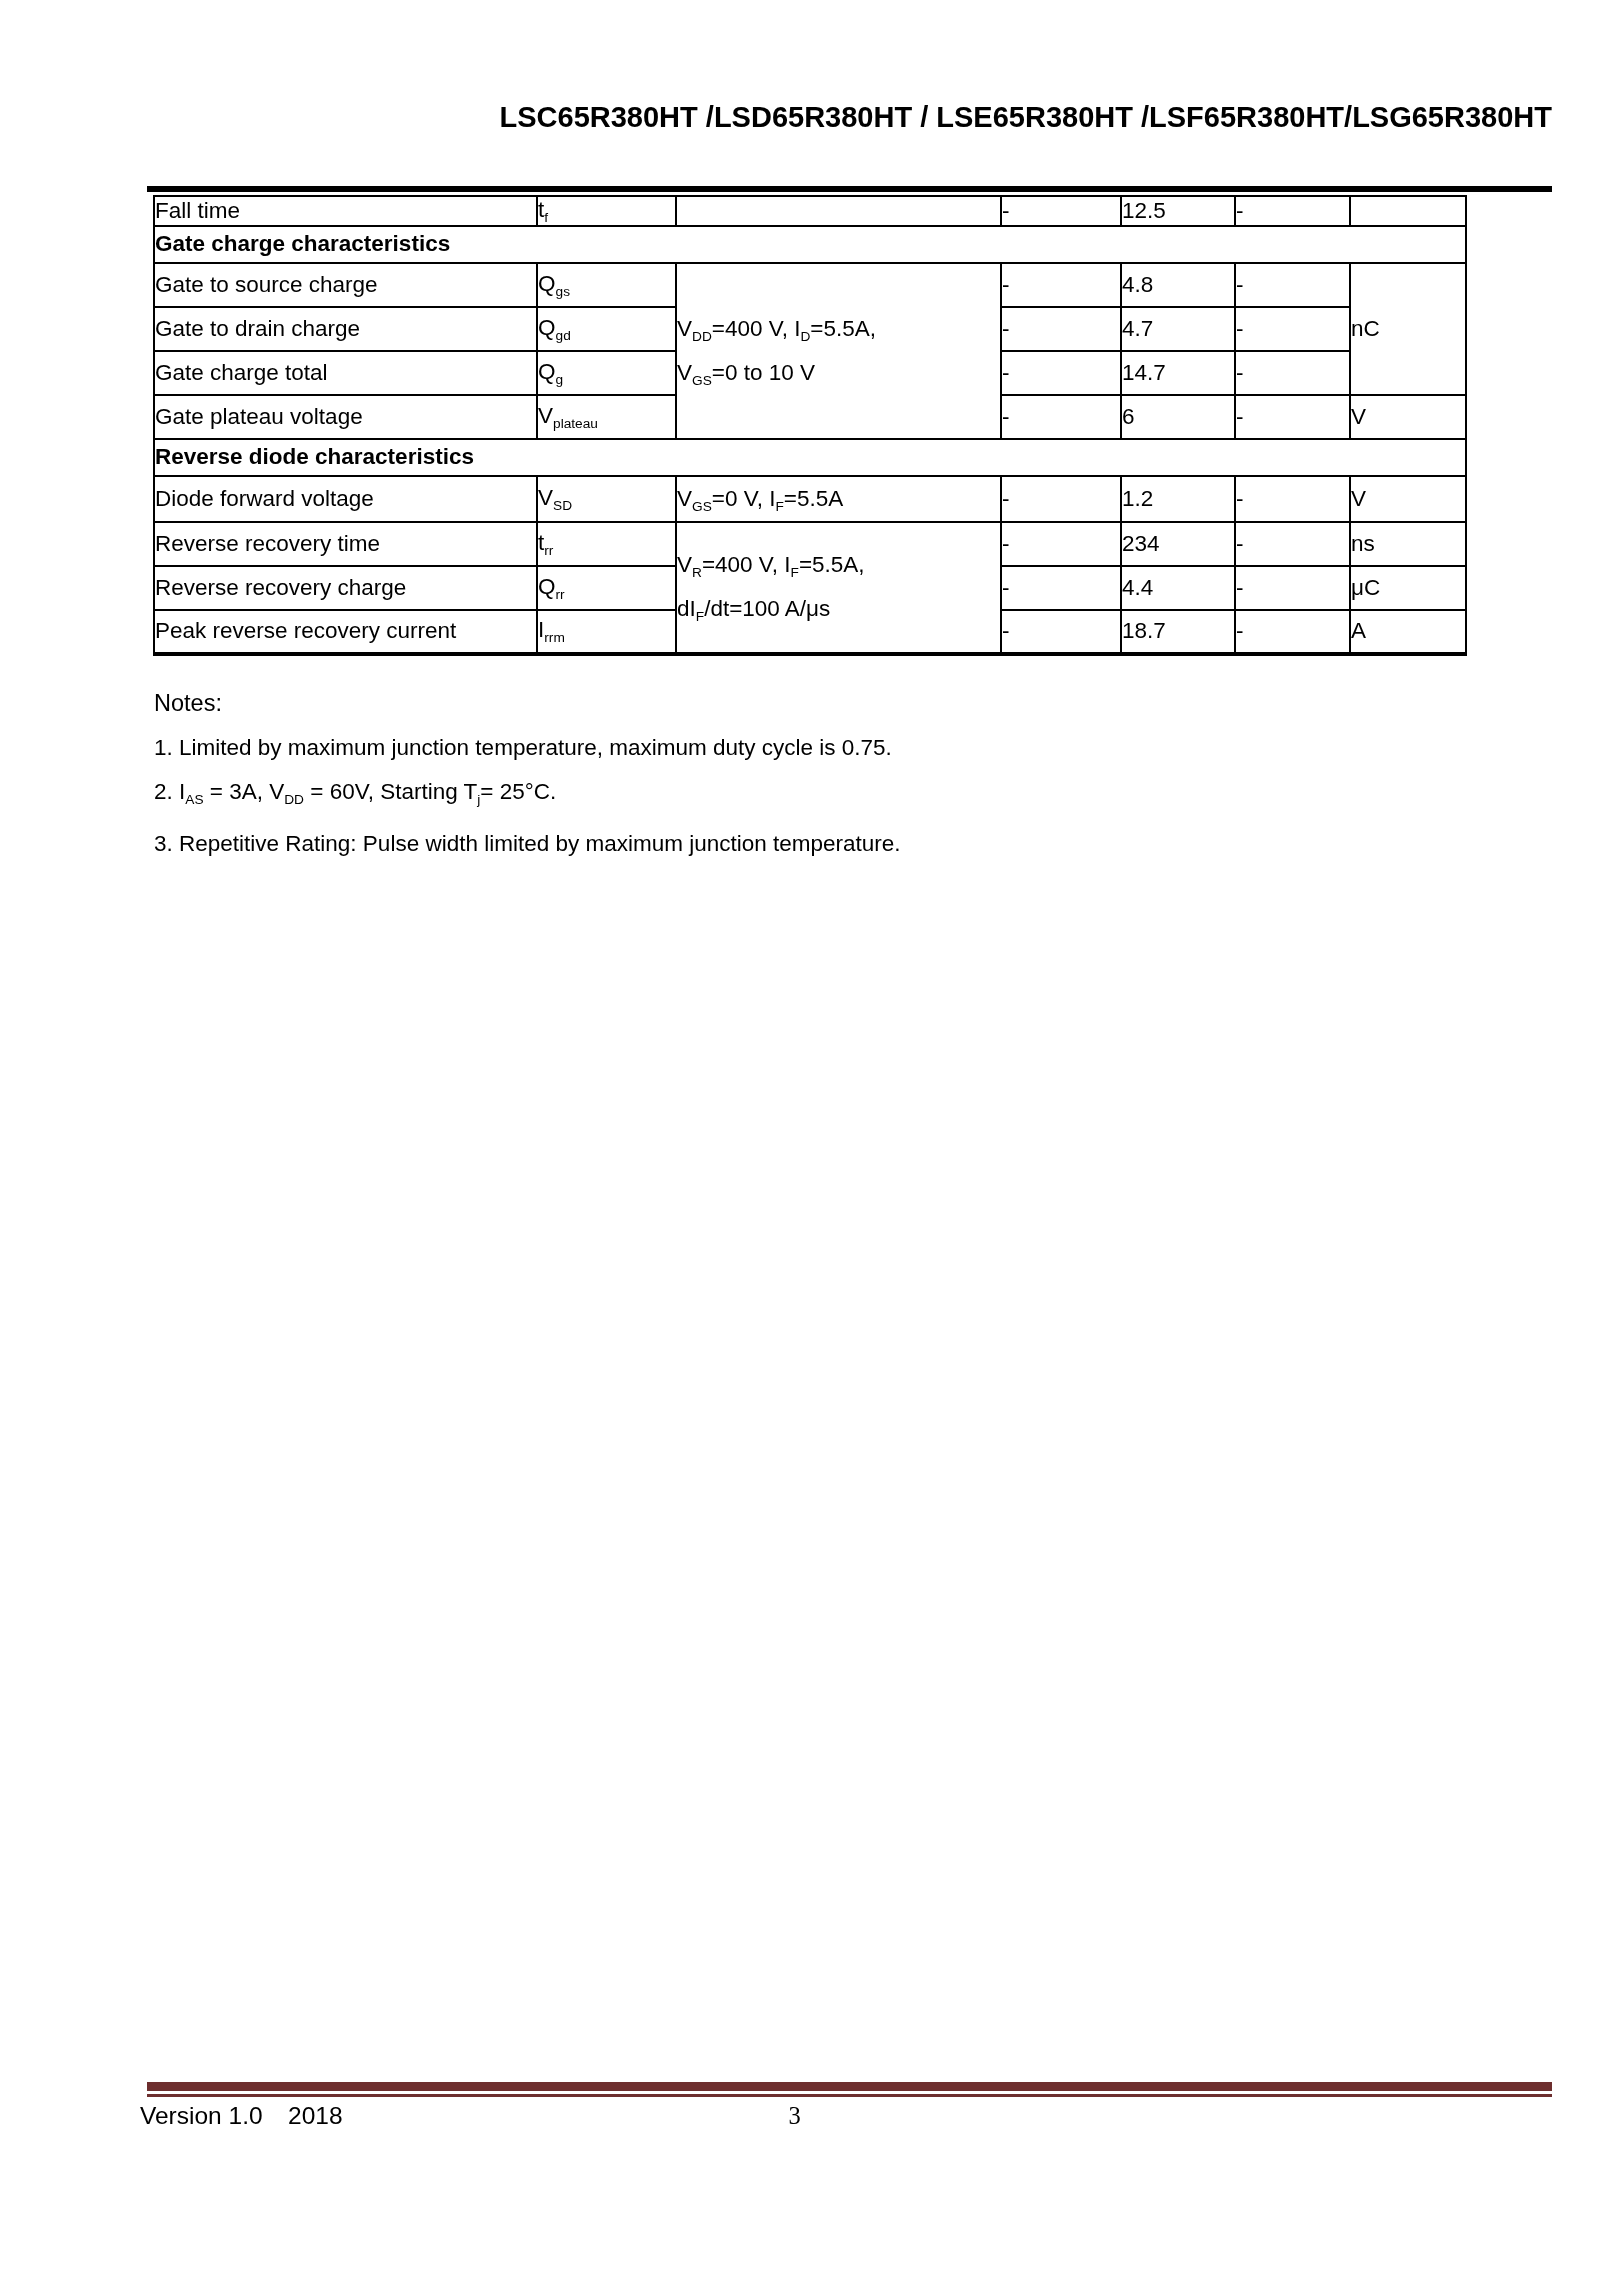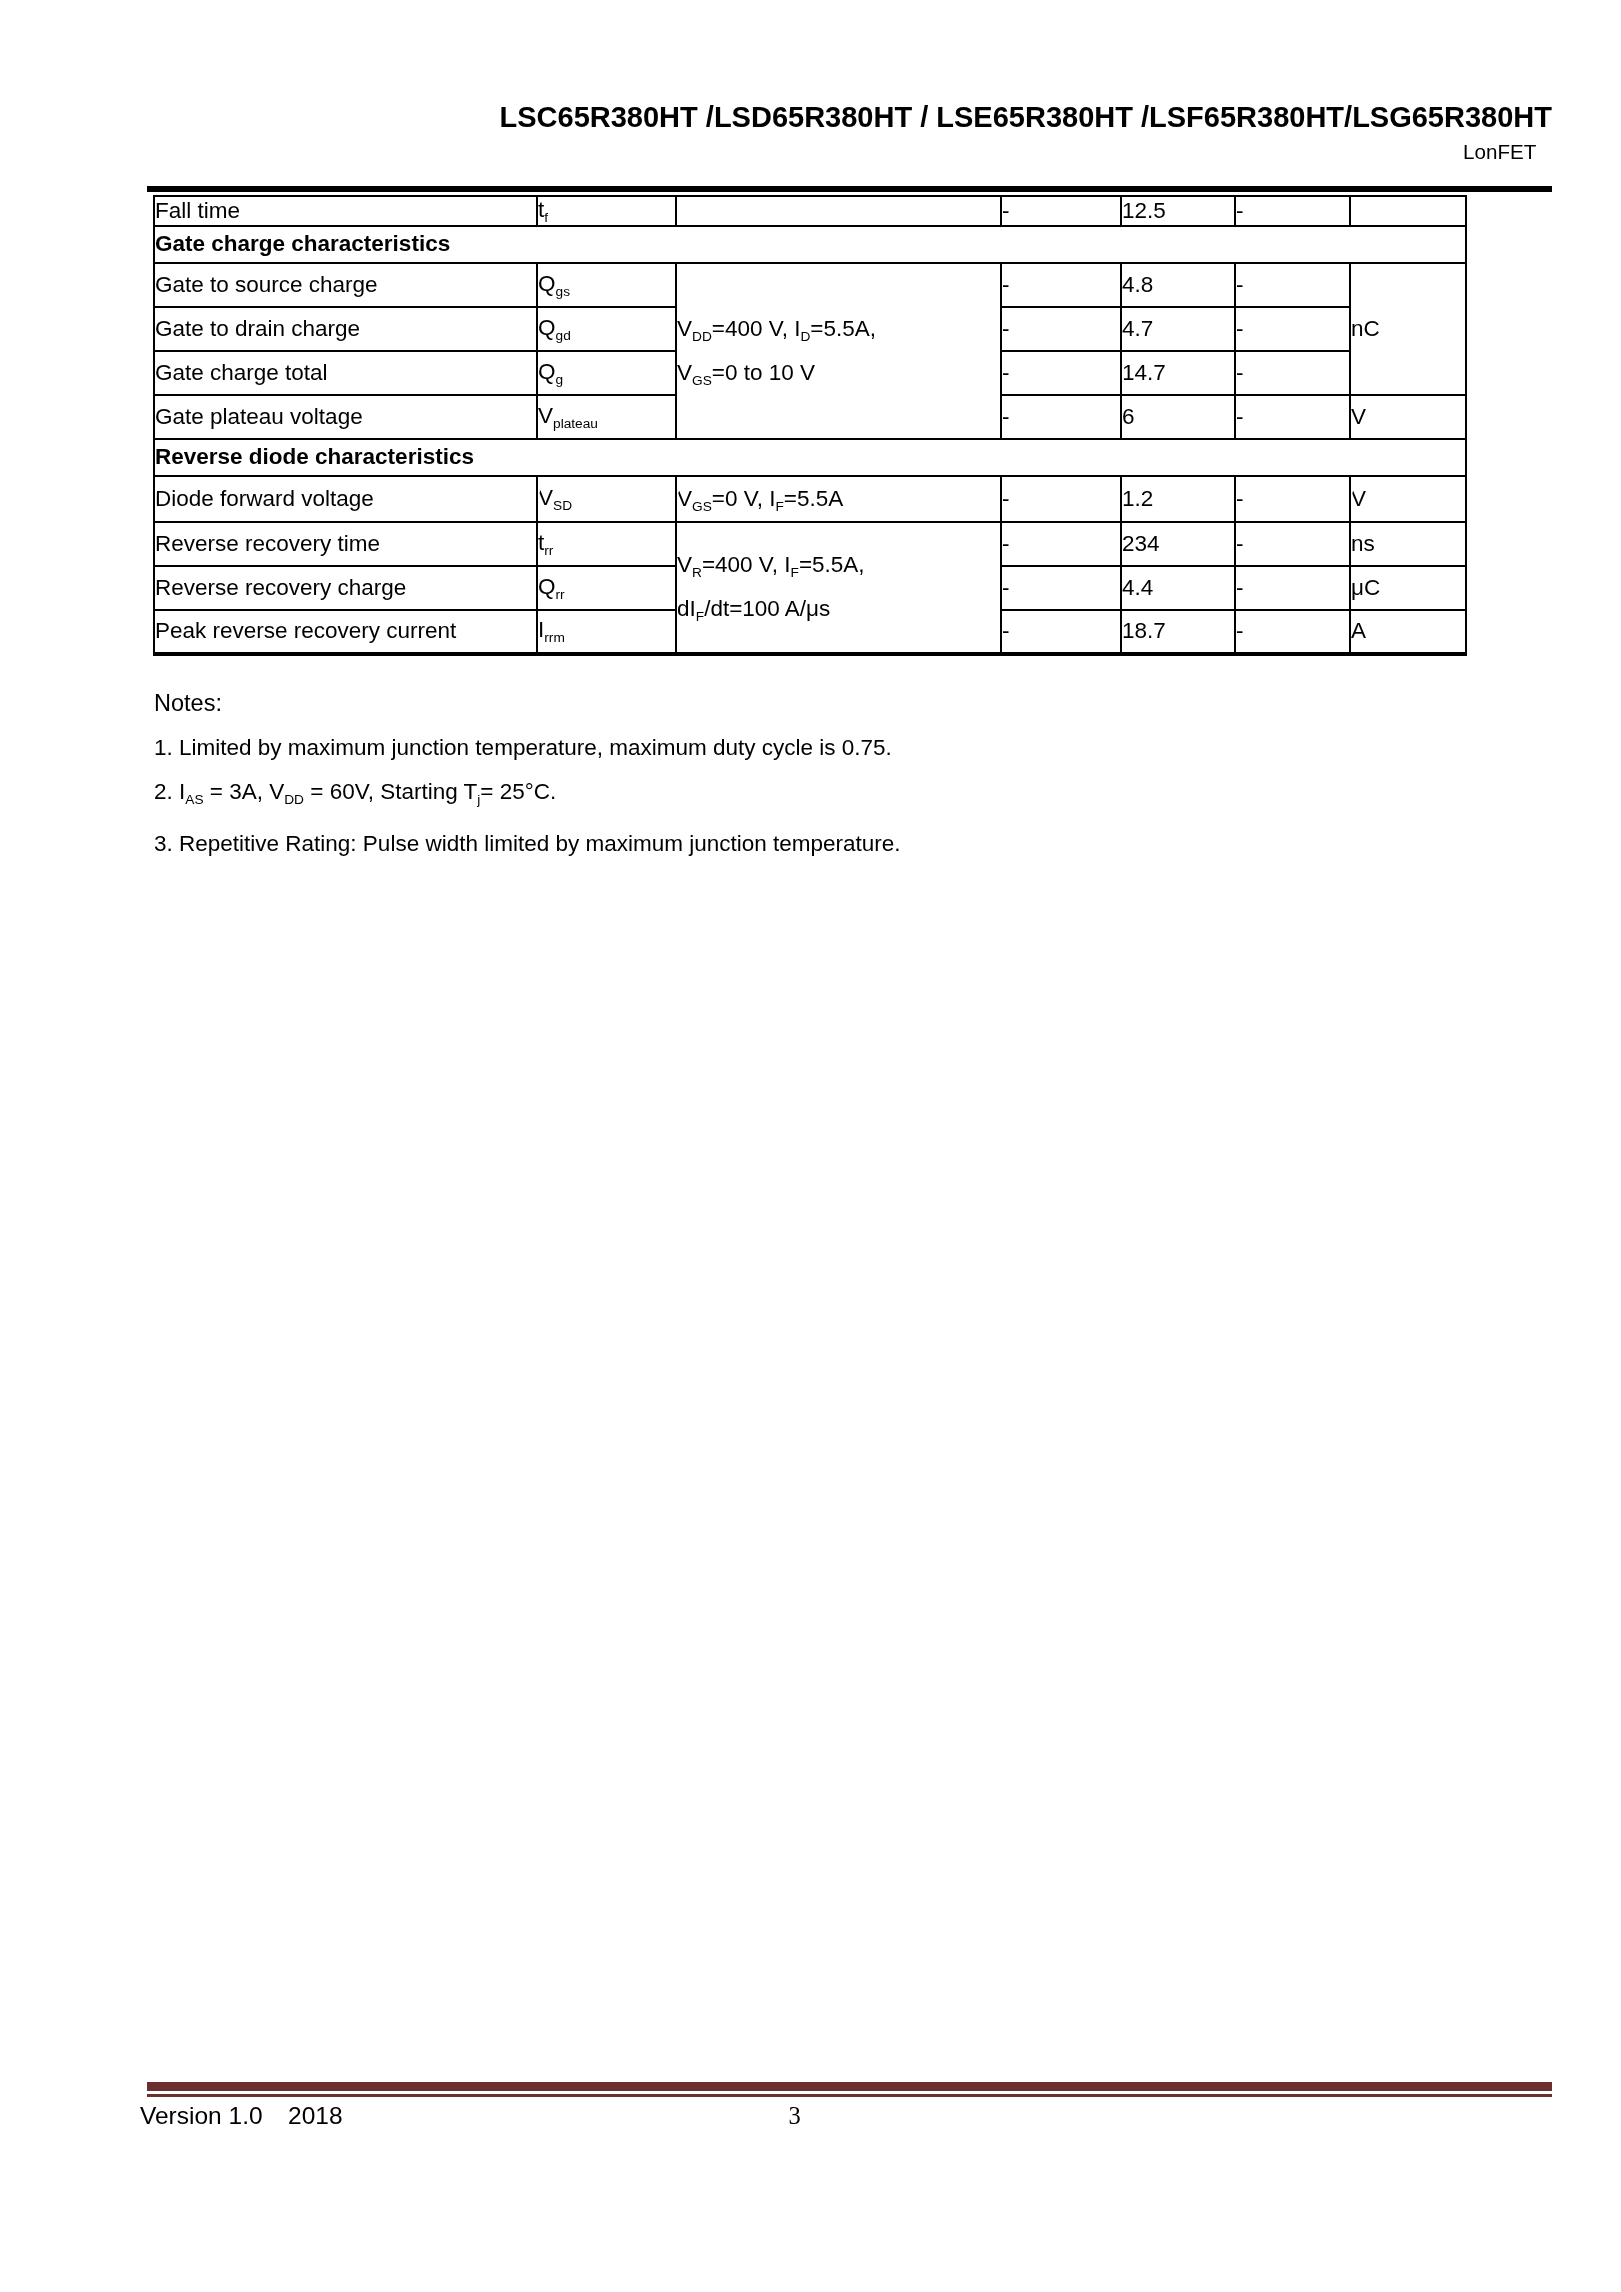--- a/index.html
+++ b/index.html
@@ -26,41 +26,40 @@
   tr.data{height:44px;}
   tr.first{height:26px;}
   tr.sec{height:37px;}
   td.p{padding-left:11.8px;}
   td.s{padding-left:12.7px;margin-top:16px;}
   td.c{padding-left:12.7px;vertical-align:top;margin-left:36px;}
   .cl{height:44px;line-height:44px;white-space:nowrap;}
   td.v,td.u{text-align:center;}
   td.vfirst{border-left:3.9px solid #000;}
   td.secl{font-weight:bold;font-size:24.5px;padding-left:11.8px;border-top:4.9px solid #000;border-bottom:3.9px solid #000;}
-  td.tb{border-bottom:4.9px solid #000;border-radius:21px;}
+  td.tb{border-bottom:4.9px solid #000;}
   .sub{font-size:13.7px;vertical-align:-4.9px;}
 
   
   .notes{position:absolute;left:154px;top:690px;}
   .nh{font-size:23.5px;line-height:26.5px;}
   .note{font-size:22.5px;line-height:25.5px;margin-top:18.6px;white-space:nowrap;}
 
   
   .fbar-thick{position:absolute;left:147px;top:2082px;width:1405px;height:8.8px;background:var(--accent,#6d2e2e);}
   .fbar-thin{position:absolute;left:147px;top:2094px;width:1405px;height:2.9px;background:var(--accent,#6d2e2e);}
   .fver{position:absolute;left:140px;top:2102px;font-family:Liberation Sans, sans-serif;font-size:24.5px;white-space:nowrap;}
   .fver .gap{display:inline-block;width:25.5px;}
   .fpage{position:absolute;left:760px;top:2102px;width:69px;text-align:center;font-family:"Liberation Serif","DejaVu Serif",serif;font-size:24.5px;}
 </style>
 </head>
 <body>
 
 <div class="hdr">
   <div class="title">LSC65R380HT /LSD65R380HT / LSE65R380HT /LSF65R380HT/LSG65R380HT</div>
-  <div class="brand">LonFET</div>
 </div>
 <div class="rule"></div>
 
 <table class="spec">
   <colgroup>
     <col style="width:383px">
       <col style="width:139px">
       <col style="width:325px">
     <col style="width:120px">
       <col style="width:114px">

